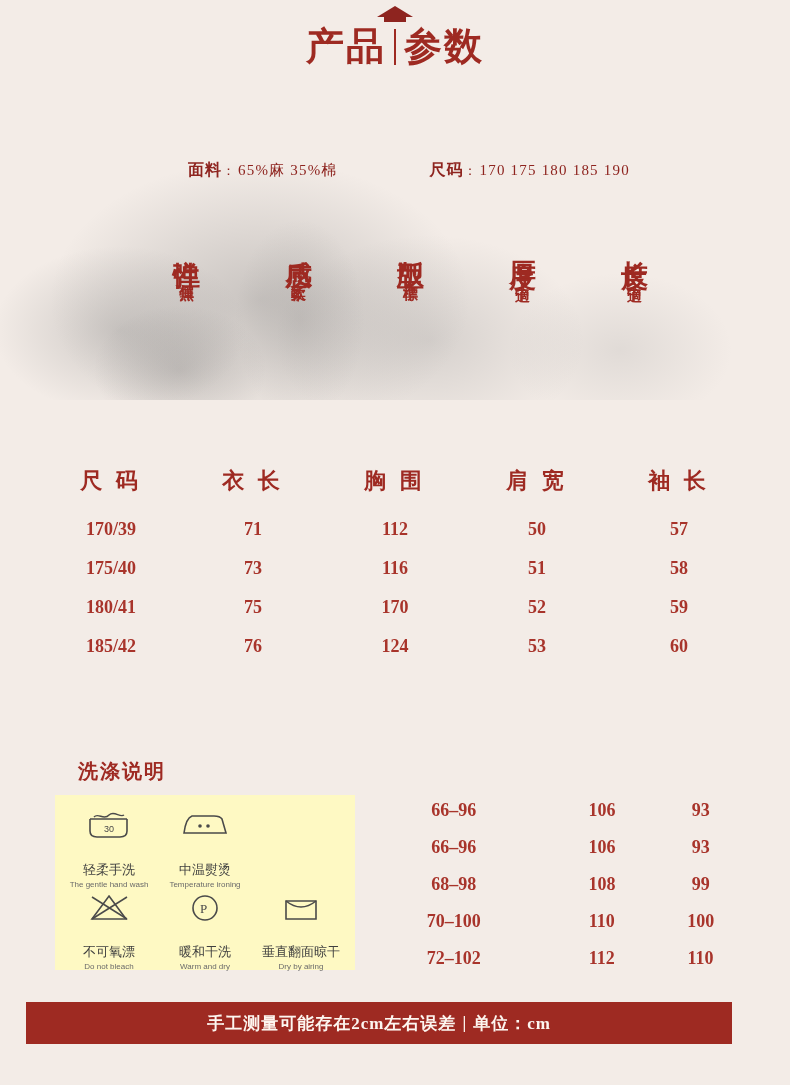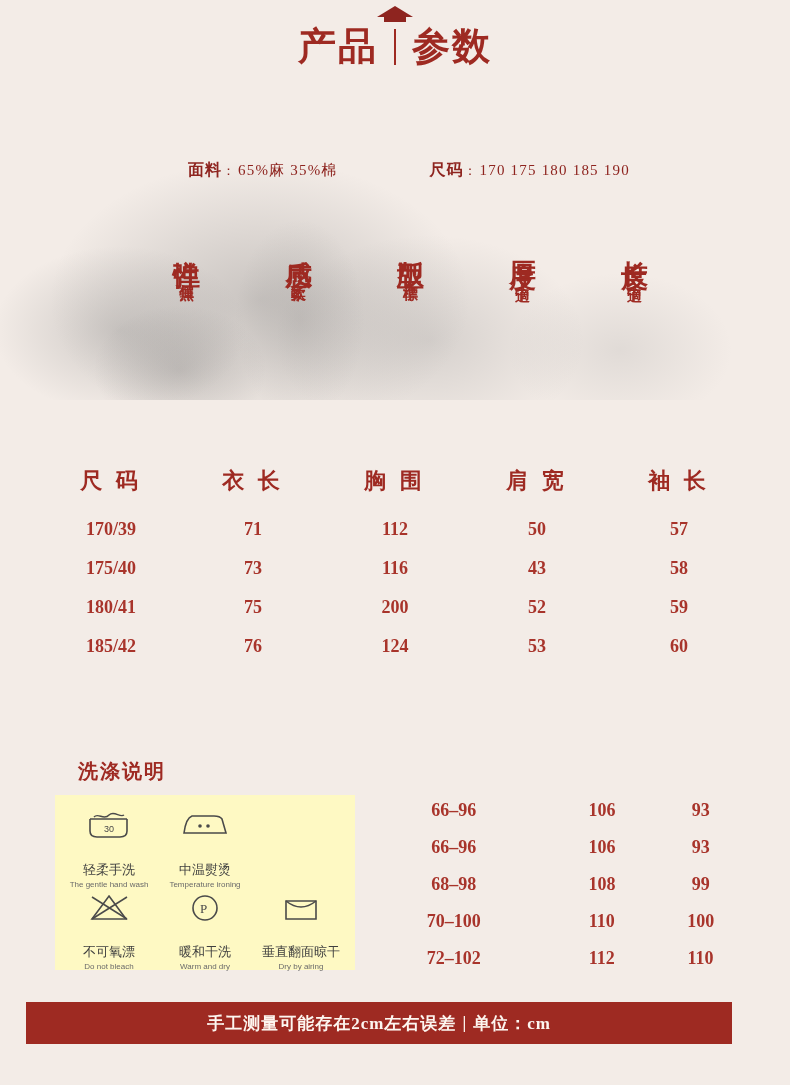--- a/index.html
+++ b/index.html
@@ -63,21 +63,21 @@
   }
   .crest .base {
     position: absolute; left: 7px; top: 15px;
     width: 22px; height: 5px;
     background: #8e241f;
   }
   .title-row {
     display: flex;
     align-items: center;
     justify-content: center;
-    gap: 8px;
+    gap: 0;
     margin-top: 2px;
   }
   .title-main {
     font-size: 38px;
     font-weight: bold;
     letter-spacing: 2px;
     color: #9e2a22;
     line-height: 1.1;
   }
   .title-div {
@@ -339,27 +339,27 @@
         <td>170/39</td>
         <td>71</td>
         <td>112</td>
         <td>50</td>
         <td>57</td>
       </tr>
       <tr>
         <td>175/40</td>
         <td>73</td>
         <td>116</td>
-        <td>43</td>
+        <td>51</td>
         <td>58</td>
       </tr>
       <tr>
         <td>180/41</td>
         <td>75</td>
-        <td>200</td>
+        <td>170</td>
         <td>52</td>
         <td>59</td>
       </tr>
       <tr>
         <td>185/42</td>
         <td>76</td>
         <td>124</td>
         <td>53</td>
         <td>60</td>
       </tr>

